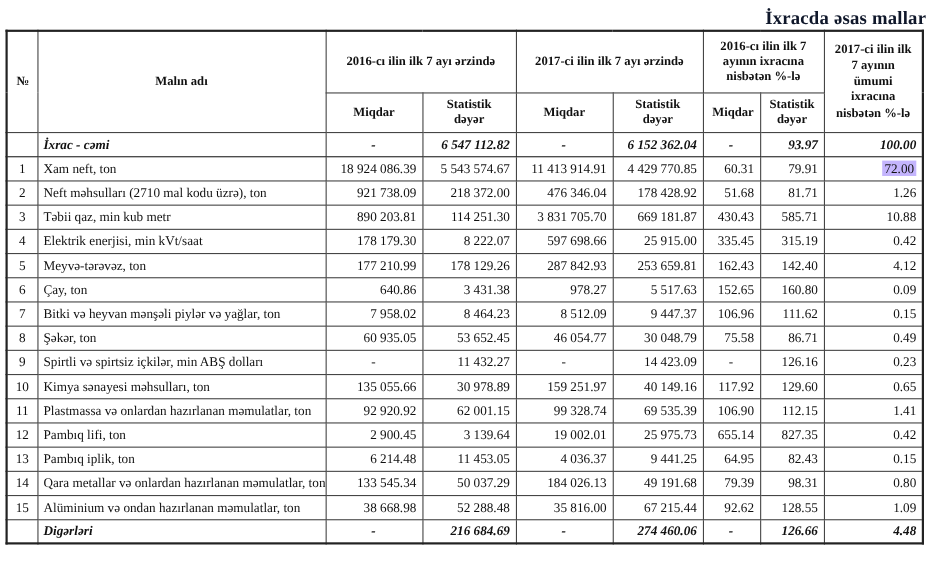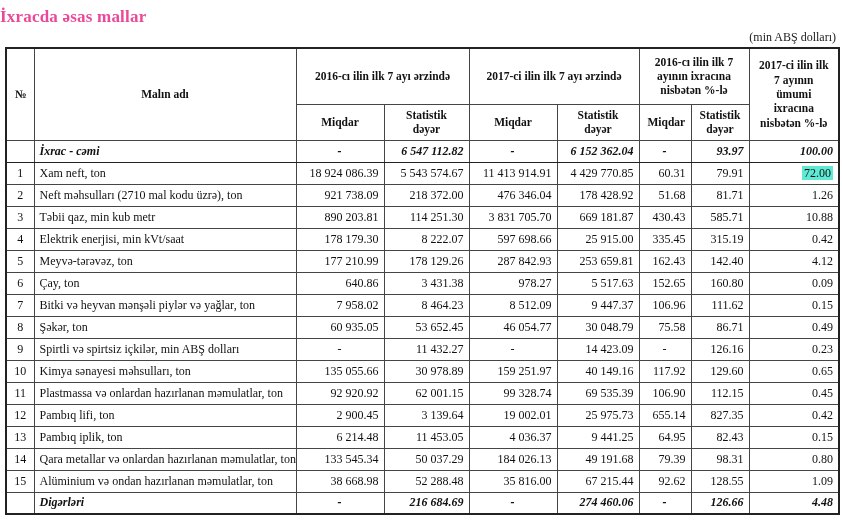--- a/index.html
+++ b/index.html
@@ -1,40 +1,39 @@
 <!DOCTYPE html>
 <html><head>
 <meta charset="utf-8">
 <style>
   html,body { margin:0; padding:0; background:#ffffff; }
   body { width:842px; height:527px; font-family:"Liberation Serif", serif; color:#111; }
   .page { width:842px; }
-  .title { text-align:left; font-weight:bold; font-size:17px; color:#ec4899; padding-top:7px; letter-spacing:.2px; }
+  .title { text-align:right; font-weight:bold; font-size:17px; color:#0f172a; padding-top:7px; letter-spacing:.2px; }
   .note { text-align:right; font-size:12px; color:#222; padding:3px 6px 2px 0; }
   table.main { border-collapse:collapse; table-layout:fixed; width:833px; margin:0 0 0 5px; border:2px solid #222; }
   th, td { border:1px solid #454545; font-size:12px; padding:1px 4px; overflow:hidden; }
   th { font-weight:bold; text-align:center; vertical-align:middle; line-height:1.25; font-size:11.5px; padding:2px 8px; }
   tr.h1 { height:56px; }
   tr.h2 { height:36px; }
   tbody tr { height:22px; }
   td { white-space:nowrap; vertical-align:middle; }
   td.no { text-align:center; }
   td.name { text-align:left; padding-left:5px; }
   td.num { text-align:right; padding-right:5px; }
   td.dash { text-align:center; }
   tr.bold td { font-weight:bold;font-style:italic; }
   tr.total td { border-bottom:1.5px solid #222; }
-  .sel { background:#5eead4; padding:0 2px; }
+  .sel { background:#c4b5fd; padding:0 2px; }
 </style>
 </head>
 <body>
 
 <div class="page">
   <div class="title">İxracda əsas mallar</div>
-  <div class="note">(min ABŞ dolları)</div>
 
   <table class="main">
     <colgroup>
       <col style="width:28px">
         <col style="width:262px">
         <col style="width:88px">
         <col style="width:85px">
       <col style="width:88px">
         <col style="width:82px">
         <col style="width:52px">
@@ -183,21 +182,21 @@
       </tr>
       <tr>
         <td class="no">11</td>
         <td class="name">Plastmassa və onlardan hazırlanan məmulatlar, ton</td>
         <td class="num">92 920.92</td>
         <td class="num">62 001.15</td>
         <td class="num">99 328.74</td>
         <td class="num">69 535.39</td>
         <td class="num">106.90</td>
         <td class="num">112.15</td>
-        <td class="num">0.45</td>
+        <td class="num">1.41</td>
       </tr>
       <tr>
         <td class="no">12</td>
         <td class="name">Pambıq lifi, ton</td>
         <td class="num">2 900.45</td>
         <td class="num">3 139.64</td>
         <td class="num">19 002.01</td>
         <td class="num">25 975.73</td>
         <td class="num">655.14</td>
         <td class="num">827.35</td>

